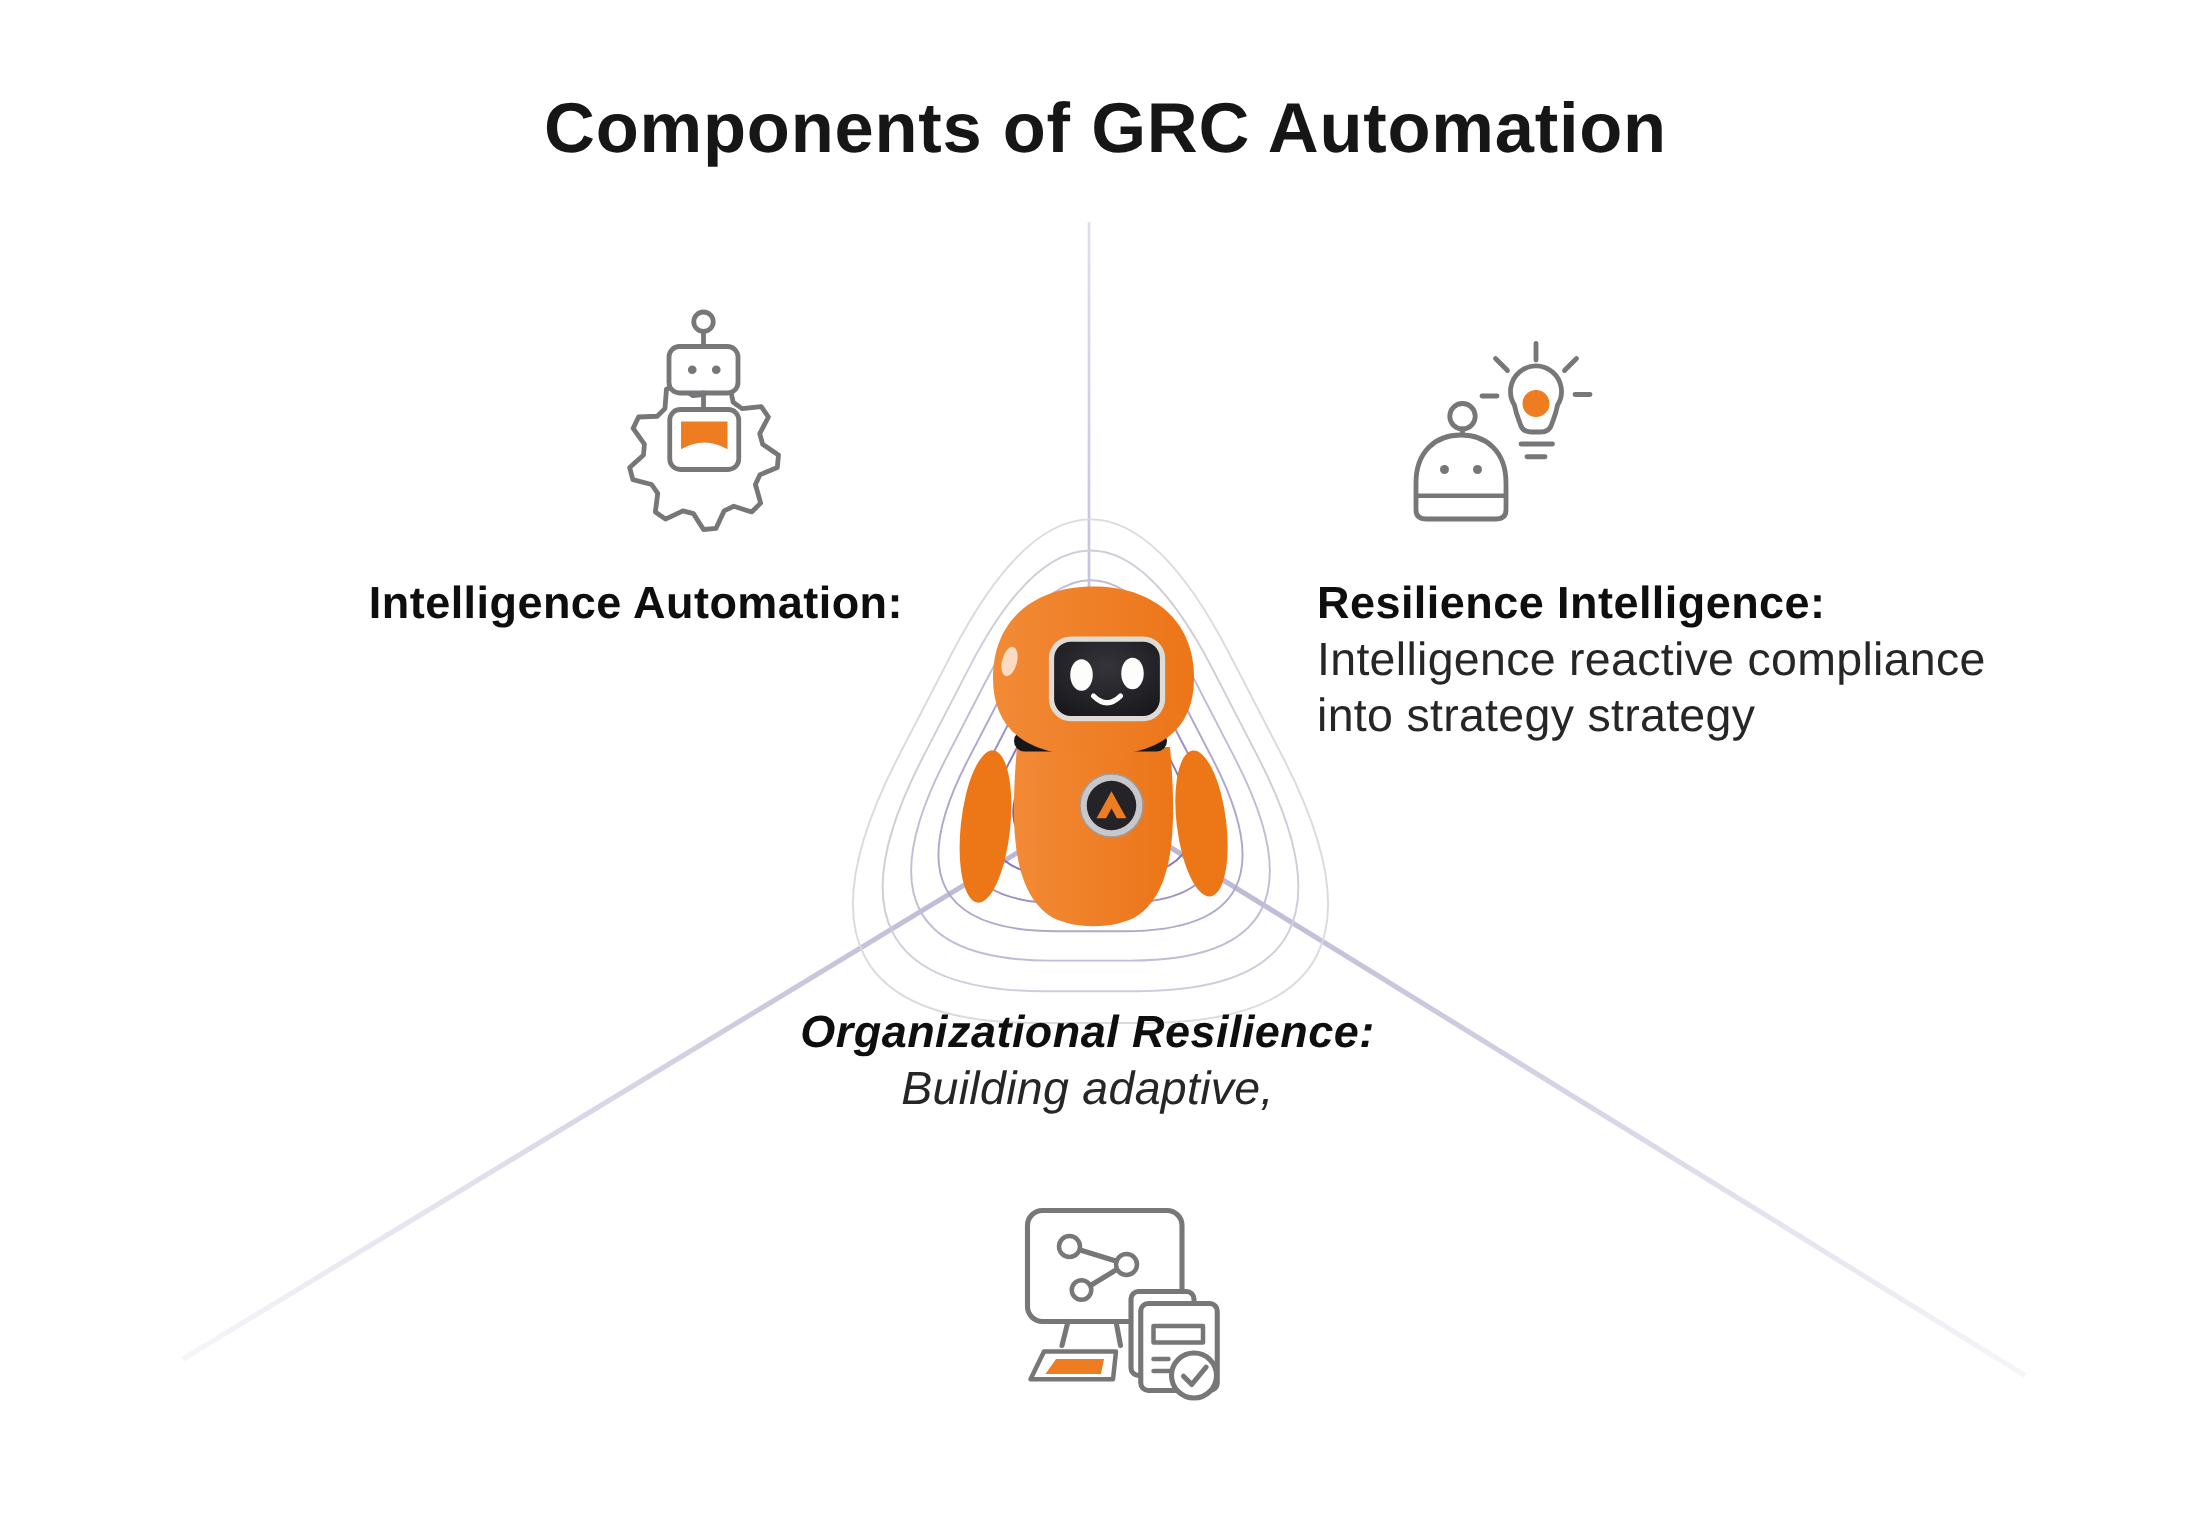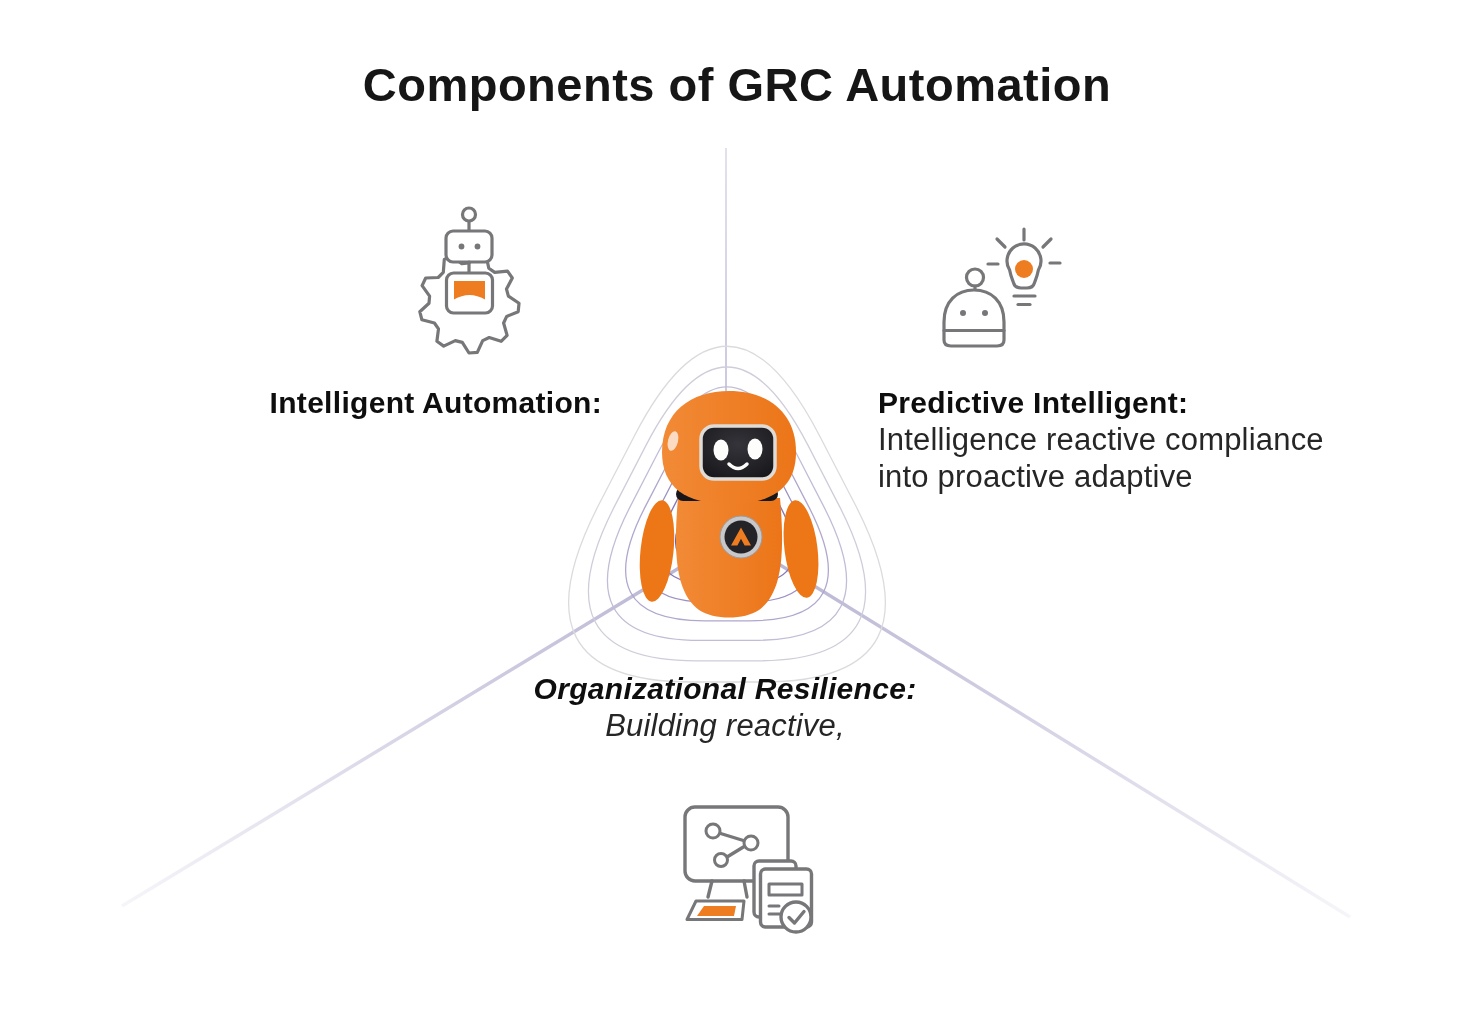--- a/index.html
+++ b/index.html
@@ -150,27 +150,27 @@
       <ellipse cx="721" cy="450" rx="7.5" ry="10.5" fill="#FDFDFB"></ellipse>
       <ellipse cx="755" cy="449" rx="7.5" ry="10.5" fill="#FDFDFB"></ellipse>
       <path d="M729,464 Q738,473 747,464" stroke="#FDFDFB" stroke-width="3.5" fill="none" stroke-linecap="round"></path>
       <circle cx="741" cy="537" r="21" fill="#C8C8CA" stroke="#9C9C9E" stroke-width="1"></circle>
       <circle cx="741" cy="537" r="16.5" fill="#232328"></circle>
       <path d="M731,545.5 L741,527.5 L751,545.5 L744.6,545.5 L741,538.8 L737.4,545.5 Z" fill="#EE7C20"></path>
     </g>
   </svg>
 
   <div class="comp comp-left">
-    <div class="comp-heading">Intelligent Automation:</div>
+    <div class="comp-heading">Intelligence Automation:</div>
   </div>
 
   <div class="comp comp-right">
-    <div class="comp-heading">Predictive Intelligent:</div>
+    <div class="comp-heading">Resilience Intelligence:</div>
     <div class="comp-line">Intelligence reactive compliance</div>
-    <div class="comp-line">into proactive adaptive</div>
+    <div class="comp-line">into strategy strategy</div>
   </div>
 
   <div class="comp comp-bottom">
     <div class="comp-heading">Organizational Resilience:</div>
-    <div class="comp-line">Building reactive,</div>
+    <div class="comp-line">Building adaptive,</div>
   </div>
 
 </div>
 
 </body></html>

